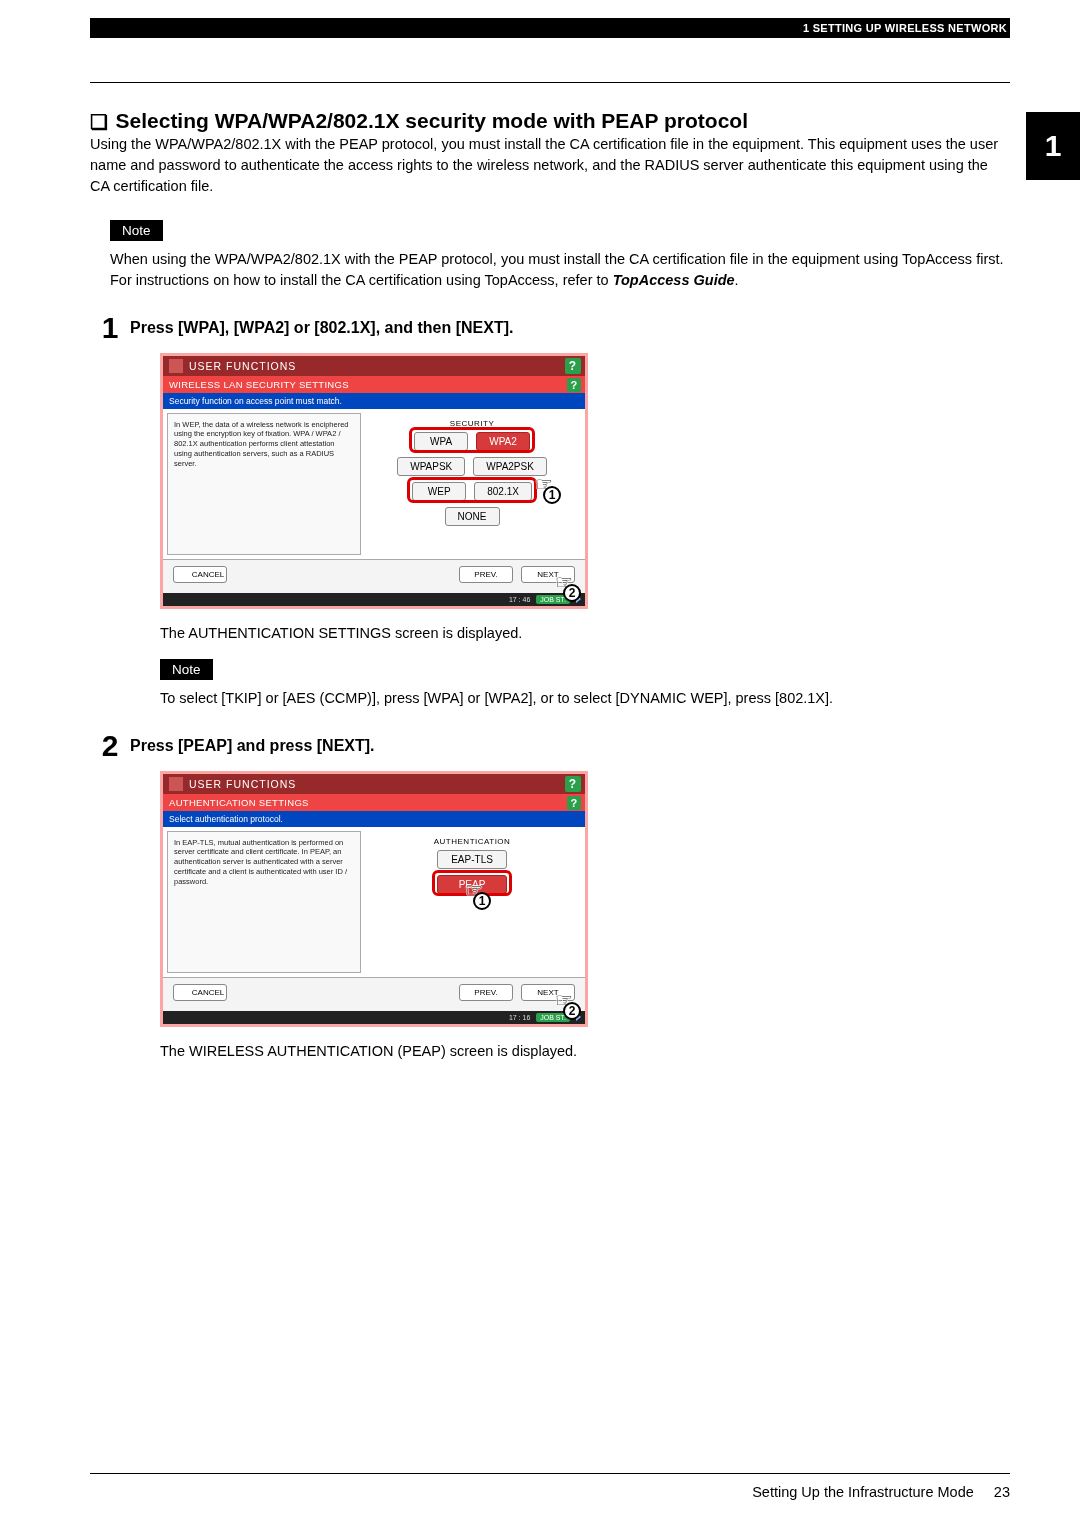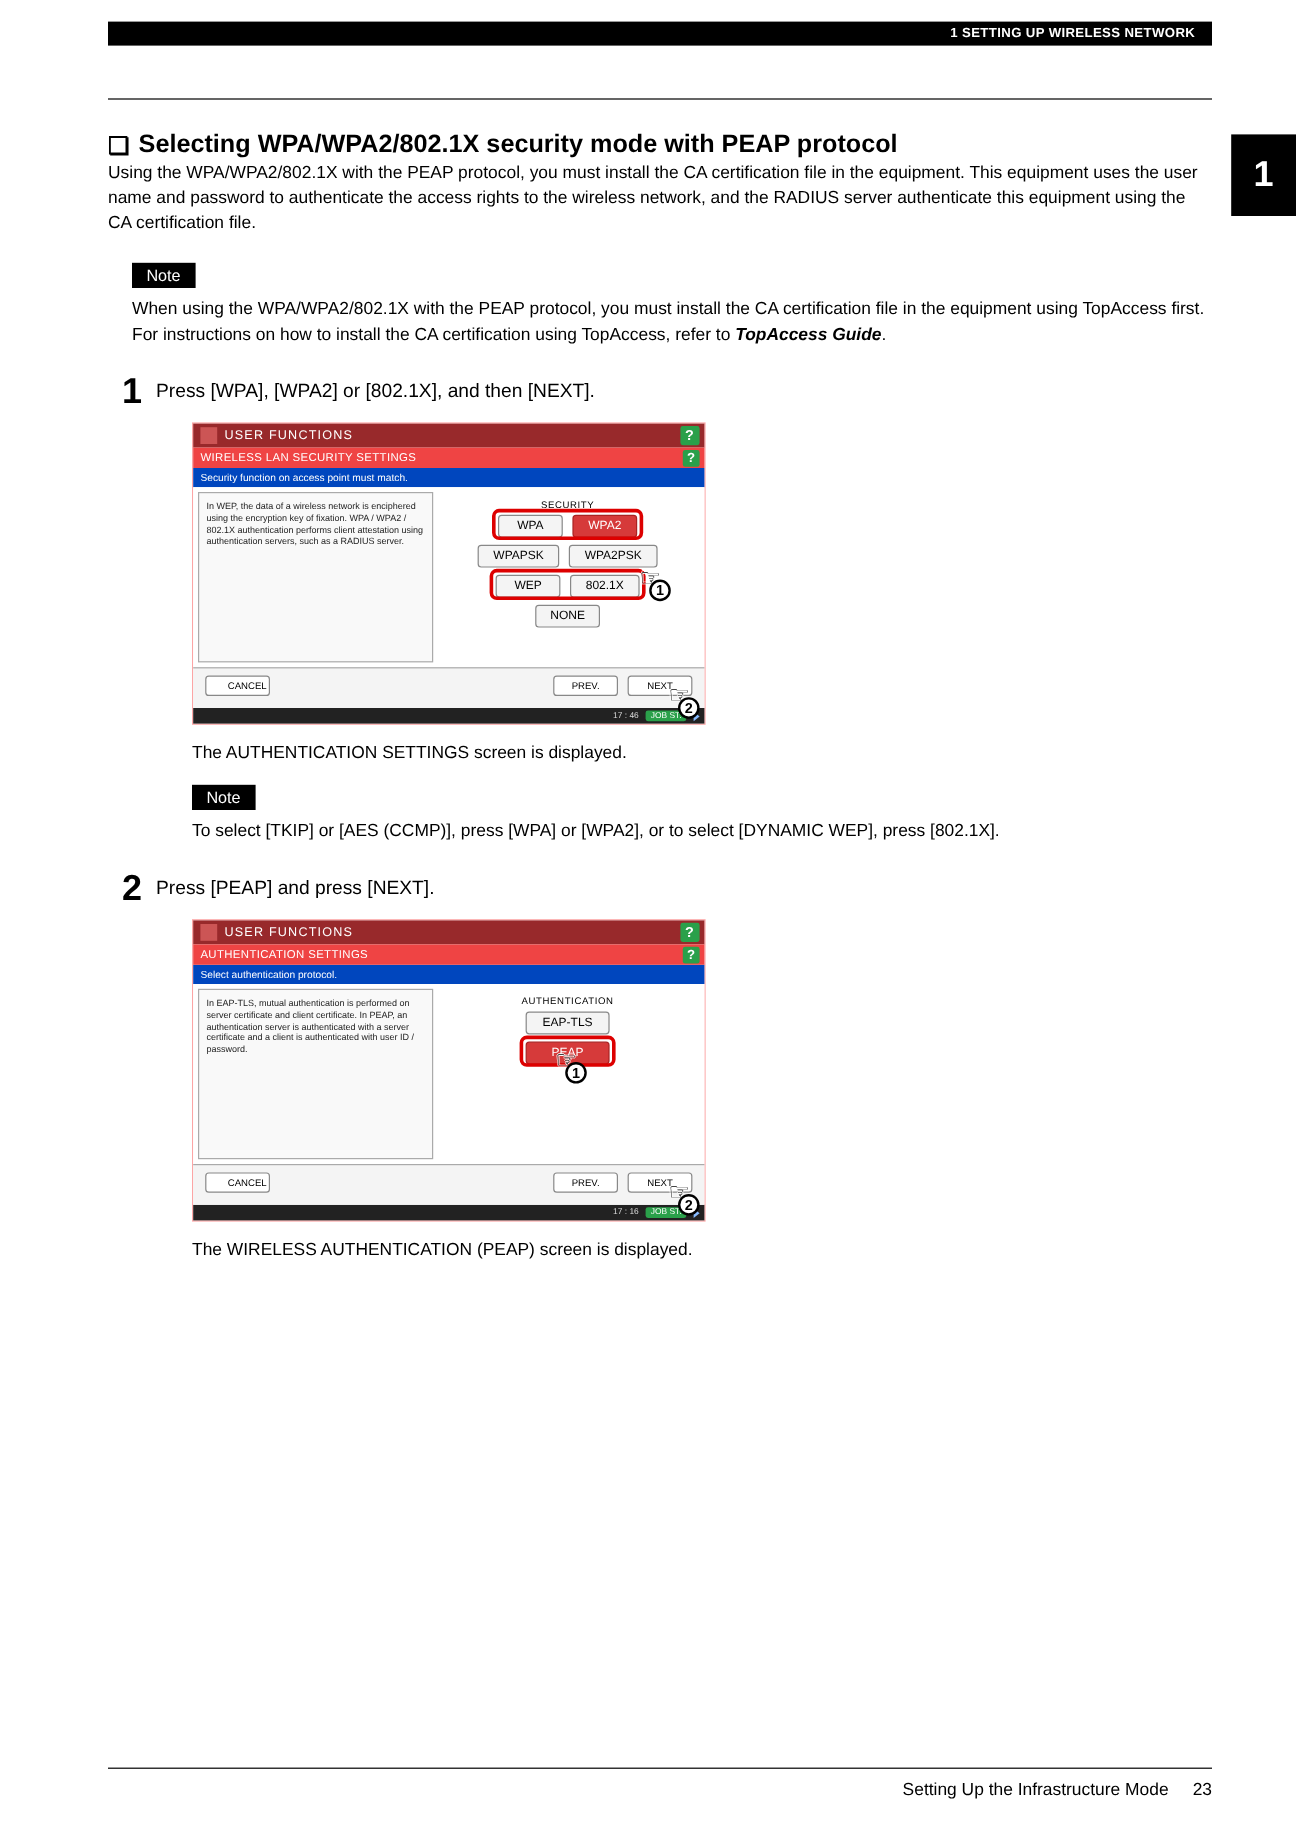--- a/index.html
+++ b/index.html
@@ -16,21 +16,21 @@
     padding: 18px 70px 28px 90px;
     position: relative;
     height: 100%;
   }
   .topbar {
     background: #000;
     color: #fff;
     font-size: 11px;
     font-weight: bold;
     text-align: right;
-    padding: 4px 14px;
+    padding: 4px 3px;
     letter-spacing: .3px;
     margin-bottom: 44px;
   }
   .chapter-tab {
     position: absolute;
     top: 112px;
     right: 0;
     width: 54px;
     height: 68px;
     background: #000;
@@ -80,27 +80,27 @@
   
   .step { display: flex; align-items: flex-start; margin-bottom: 10px; }
   .step-num {
     font-size: 30px;
     font-weight: bold;
     width: 40px;
     line-height: 1;
     margin-top: -2px;
     text-align: center;
   }
-  .step-title { font-size: 16px; font-weight: normal; padding-top: 4px; }
+  .step-title { font-size: 16px; font-weight: bold; padding-top: 4px; }
   .step-body { margin-left: 70px; }
 
   
   .screen {
     width: 428px;
-    border: 1px solid #fca5a5;
+    border: 3px solid #fca5a5;
     background: #fff;
     position: relative;
     margin: 8px 0 16px 0;
     font-size: 9px;
   }
   .scr-titlebar {
     background: #98292b;
     color: #fff;
     height: 20px;
     display: flex;

